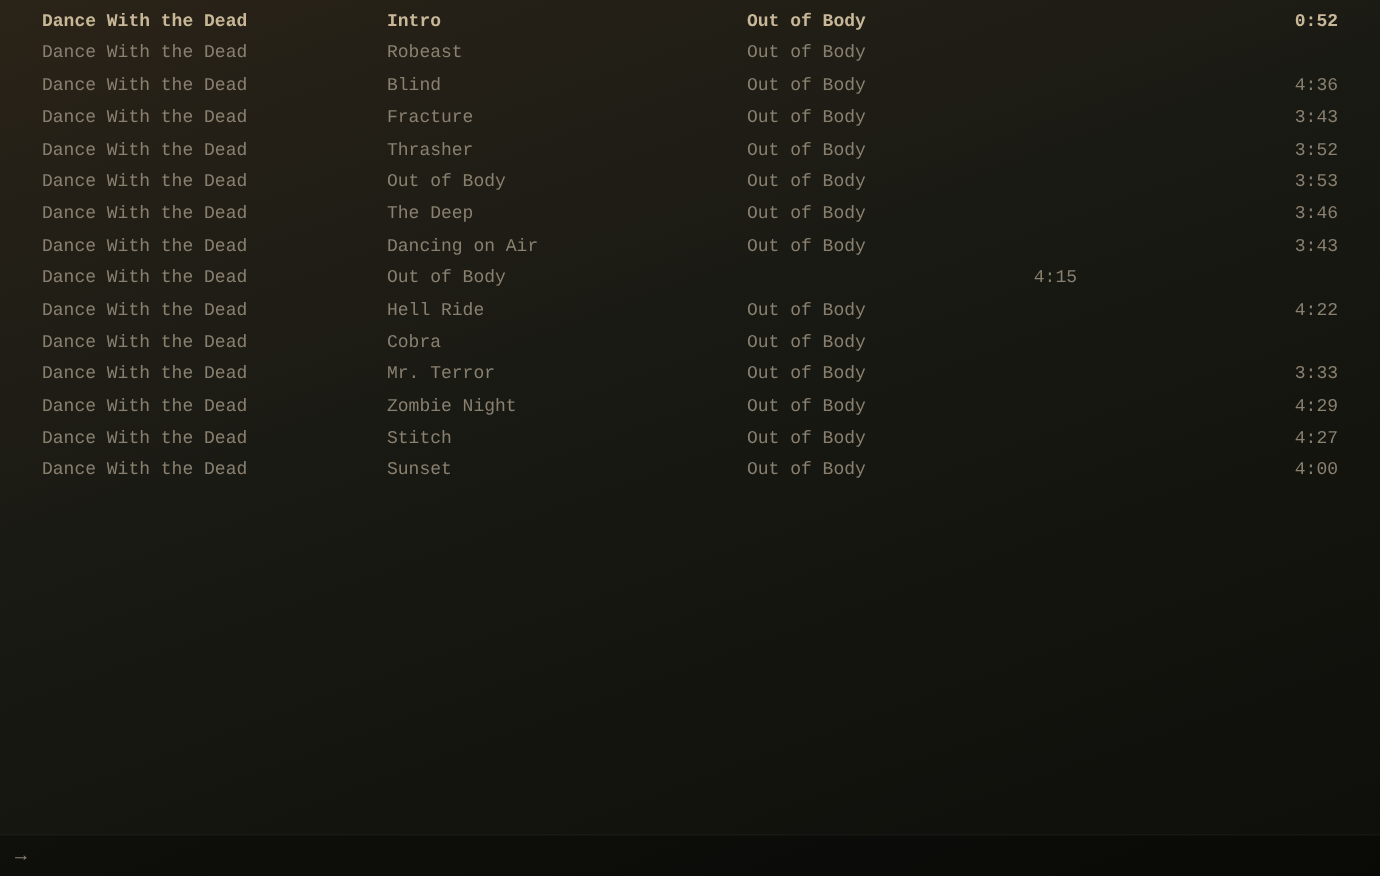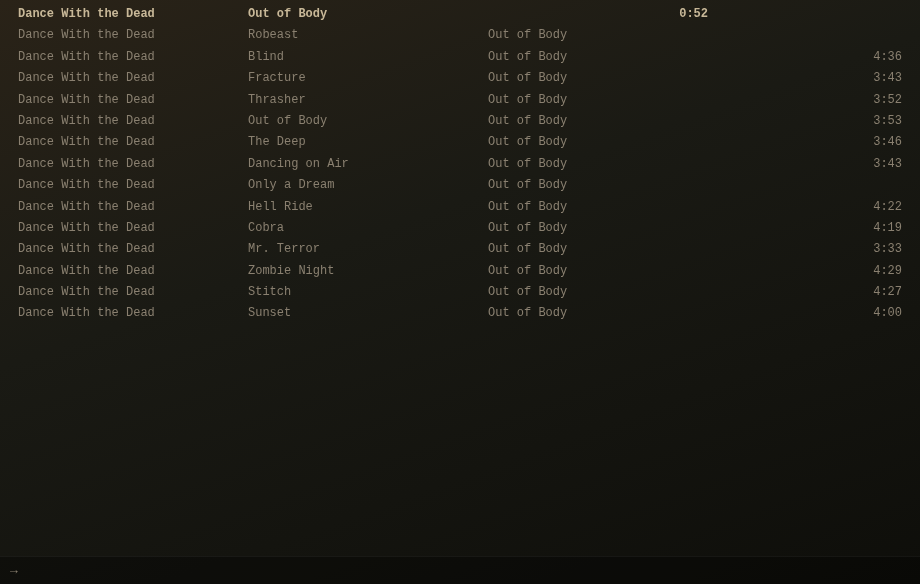--- a/index.html
+++ b/index.html
@@ -13,21 +13,21 @@
       height: 584px;
       background: linear-gradient(160deg, #2a2318 0%, #1a1a14 40%, #0e0e0a 100%);
       font-family: 'Courier New', Courier, monospace;
       color: #8a8070;
       overflow: hidden;
       position: relative;
     }
 
     .track-list {
       width: 100%;
-      padding: 4px 2px;
+      padding: 4px 12px;
     }
 
     .track-row {
       display: grid;
       grid-template-columns: 230px 240px 220px 1fr;
       padding: 2px 16px 2px 16px;
       font-size: 12px;
       line-height: 1.45;
       cursor: default;
     }
@@ -65,20 +65,21 @@
       font-size: 13px;
     }
   </style>
 </head>
 <body>
 
 <div class="track-list">
 
   <div class="track-row">
     <span class="col-artist">Dance With the Dead</span>
+    <span class="col-title">Intro</span>
     <span class="col-album">Out of Body</span>
     <span class="col-duration">0:52</span>
   </div>
 
 <div class="track-row">
       <span class="col-artist">Dance With the Dead</span>
       <span class="col-title">Robeast</span>
       <span class="col-album">Out of Body</span>
     </div>
     <div class="track-row">
@@ -112,34 +113,33 @@
       <span class="col-duration">3:46</span>
     </div>
     <div class="track-row">
       <span class="col-artist">Dance With the Dead</span>
       <span class="col-title">Dancing on Air</span>
       <span class="col-album">Out of Body</span>
       <span class="col-duration">3:43</span>
     </div>
     <div class="track-row">
       <span class="col-artist">Dance With the Dead</span>
-      <span class="col-title">Only a Dream</span>
       <span class="col-album">Out of Body</span>
+      <span class="col-duration">4:15</span>
     </div>
     <div class="track-row">
       <span class="col-artist">Dance With the Dead</span>
       <span class="col-title">Hell Ride</span>
       <span class="col-album">Out of Body</span>
       <span class="col-duration">4:22</span>
     </div>
     <div class="track-row">
       <span class="col-artist">Dance With the Dead</span>
       <span class="col-title">Cobra</span>
       <span class="col-album">Out of Body</span>
-      <span class="col-duration">4:19</span>
     </div>
     <div class="track-row">
       <span class="col-artist">Dance With the Dead</span>
       <span class="col-title">Mr. Terror</span>
       <span class="col-album">Out of Body</span>
       <span class="col-duration">3:33</span>
     </div>
     <div class="track-row">
       <span class="col-artist">Dance With the Dead</span>
       <span class="col-title">Zombie Night</span>

